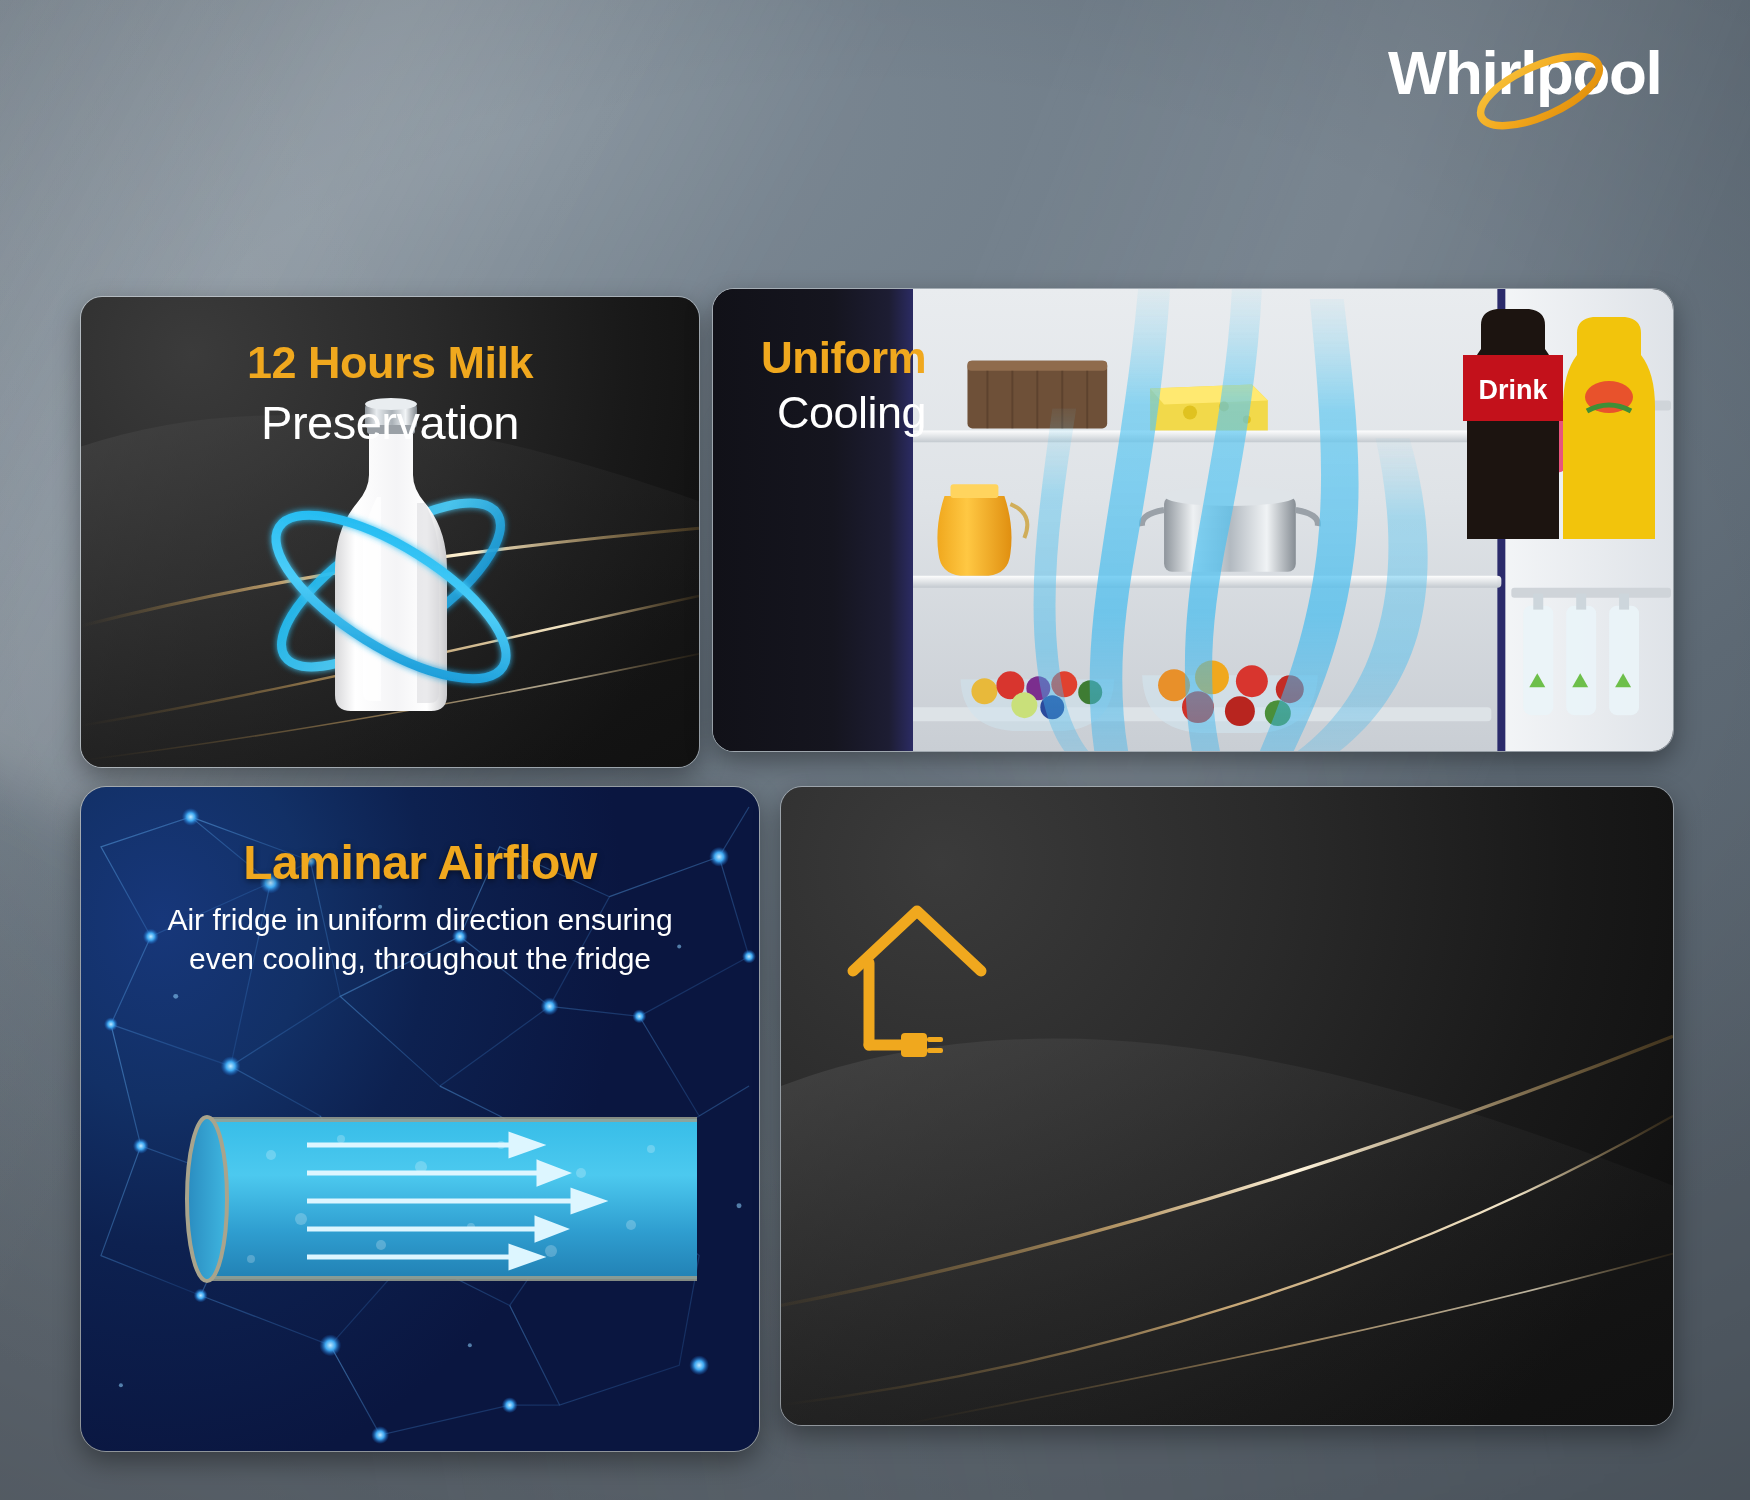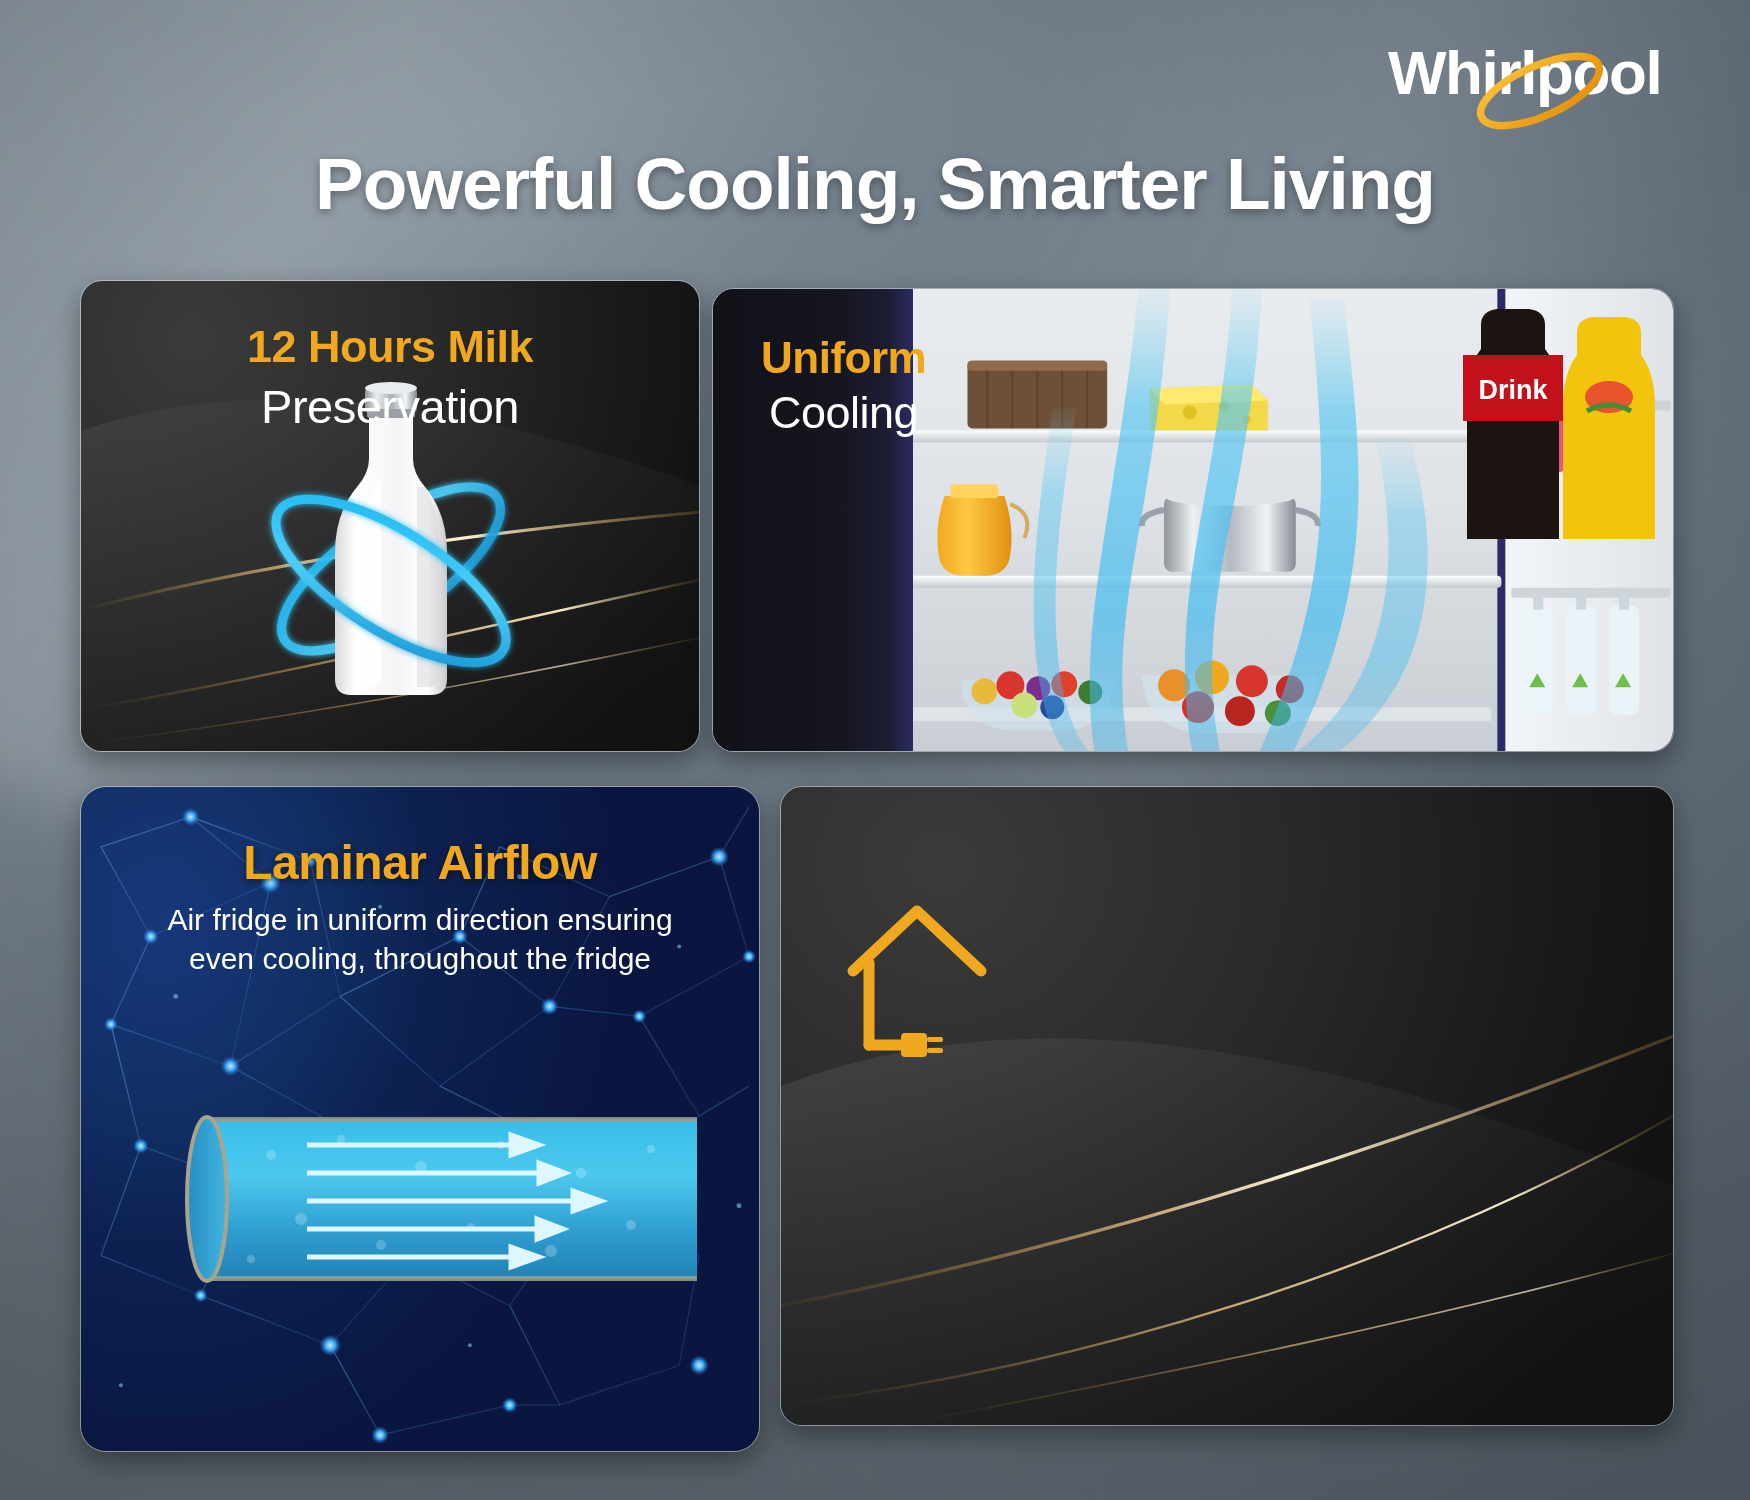--- a/index.html
+++ b/index.html
@@ -48,21 +48,21 @@
     text-shadow:0 3px 10px rgba(0,0,0,.38);
   }
 
   
   #grid { position:absolute; left:80px; top:280px; width:1594px; height:1172px; }
   .card {
     position:absolute; border-radius:22px; overflow:hidden;
     box-shadow:0 10px 26px rgba(0,0,0,.36);
     border:1px solid rgba(255,255,255,.34);
   }
-  #card-milk      { left:0;    top:0;   width:620px;  height:472px; }
+  #card-milk      { left:0;    top:16px;   width:620px;  height:472px; }
   #card-uniform   { left:632px;top:8px; width:962px;  height:464px; }
   #card-laminar   { left:0;    top:506px;width:680px; height:666px;border-radius:26px; }
   #card-inverter  { left:700px;top:506px;width:894px; height:640px; }
 
   
   .dark-bg {
     position:absolute; inset:0;
     background:
       radial-gradient(90% 120% at 18% 12%, #3b3b3b 0%, #2a2a2a 42%, #191919 78%, #111 100%);
   }
@@ -75,21 +75,21 @@
   #milk-head .l1 { font-size:45px; }
   #milk-head .l2 { font-size:47px; margin-top:6px; }
 
   
   #fridge { position:absolute; inset:0; background:#0b0b10; }
   .fridge-left-panel {
     position:absolute; left:0; top:0; width:200px; height:100%;
     background:linear-gradient(90deg,#111118 0%,#15151f 60%,#1d1d33 88%,#2b2b63 100%);
     z-index:3;
   }
-  #uniform-head { left:48px; top:44px; text-align:center; z-index:6; }
+  #uniform-head { left:48px; top:44px; text-align:right; z-index:6; }
   #uniform-head .l1 { font-size:44px; }
   #uniform-head .l2 { font-size:45px; margin-top:4px; }
 
   
   .net-bg {
     position:absolute; inset:0;
     background:
       radial-gradient(68% 85% at 12% 20%, #17377a 0%, #123066 32%, #0d2150 58%, #0a1640 100%);
   }
   #laminar-head { left:0; right:0; top:48px; text-align:center; z-index:5; }
@@ -121,21 +121,20 @@
         <linearGradient id="swg" x1="0" y1="0" x2="1" y2="1">
           <stop offset="0" stop-color="#f7c33d"></stop>
             <stop offset="50%" stop-color="#f2a81d"></stop>
             <stop offset="100%" stop-color="#e08d0a"></stop>
         </linearGradient>
       </defs>
       <ellipse cx="152" cy="55" rx="64" ry="25" fill="none" stroke="url(#swg)" stroke-width="7.5" transform="rotate(-24 152 55)"></ellipse>
     </svg>
   </div>
 
-  <h1 id="headline">Powerful Cooling, Smarter Living</h1>
 
   <div id="grid">
 
     <div class="card" id="card-milk">
       <div class="dark-bg"></div>
       <svg class="dark-wave" viewBox="0 0 620 472" preserveAspectRatio="none">
         <defs>
           <linearGradient id="gw1" x1="0" y1="0" x2="1" y2="0">
             <stop offset="0" stop-color="#a87c30" stop-opacity="0"></stop>
             <stop offset="35%" stop-color="#e8c184" stop-opacity=".85"></stop>

